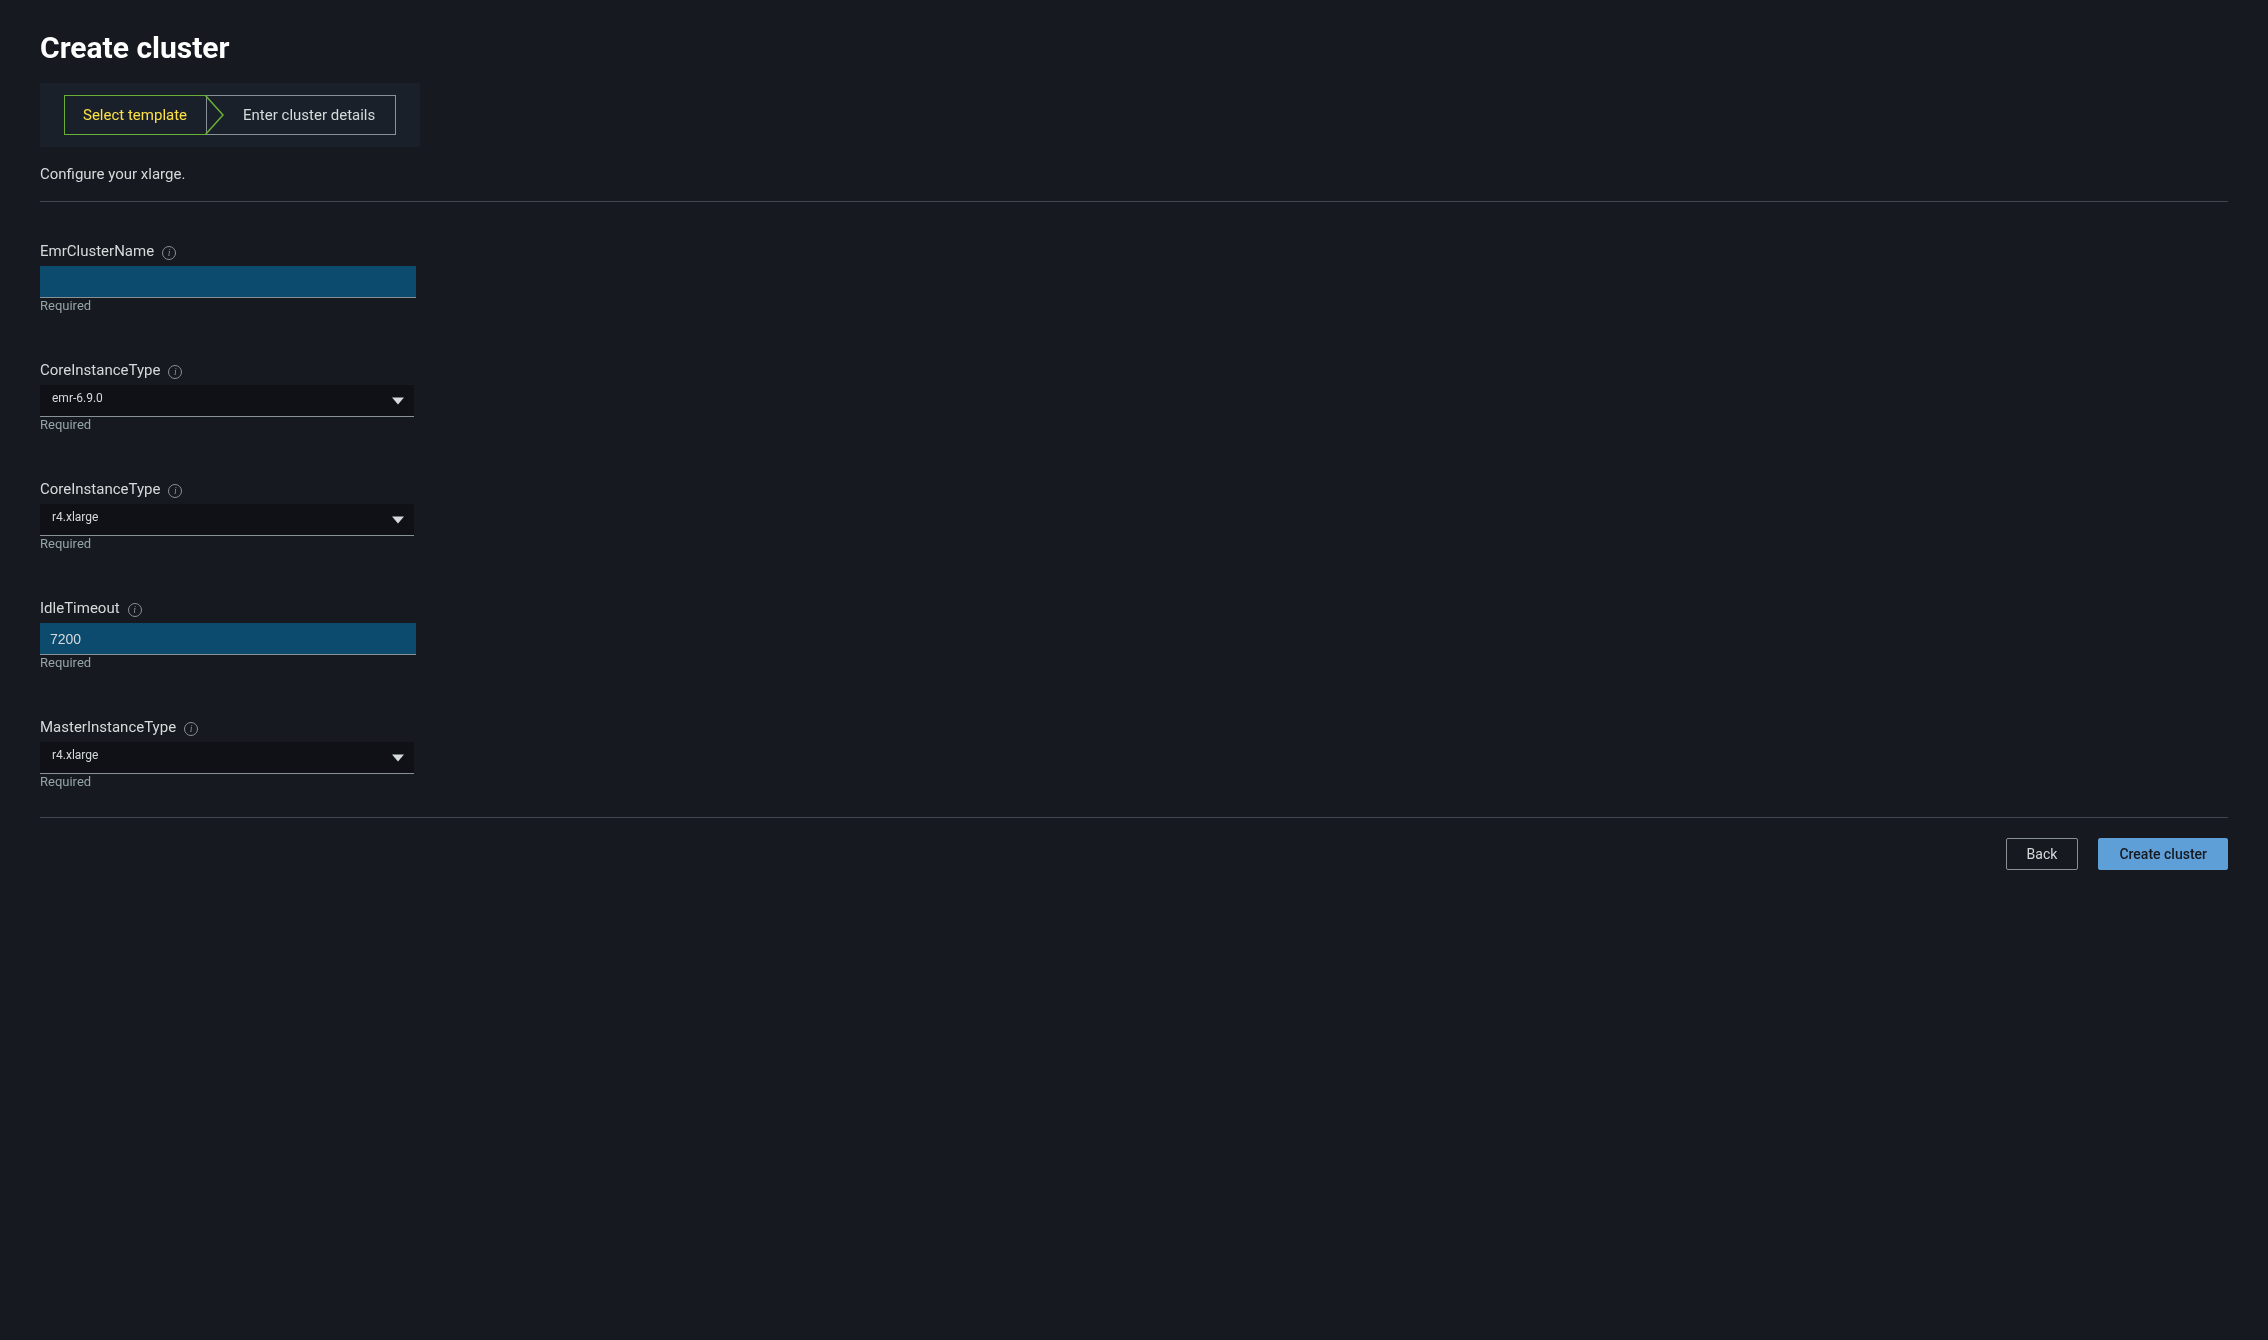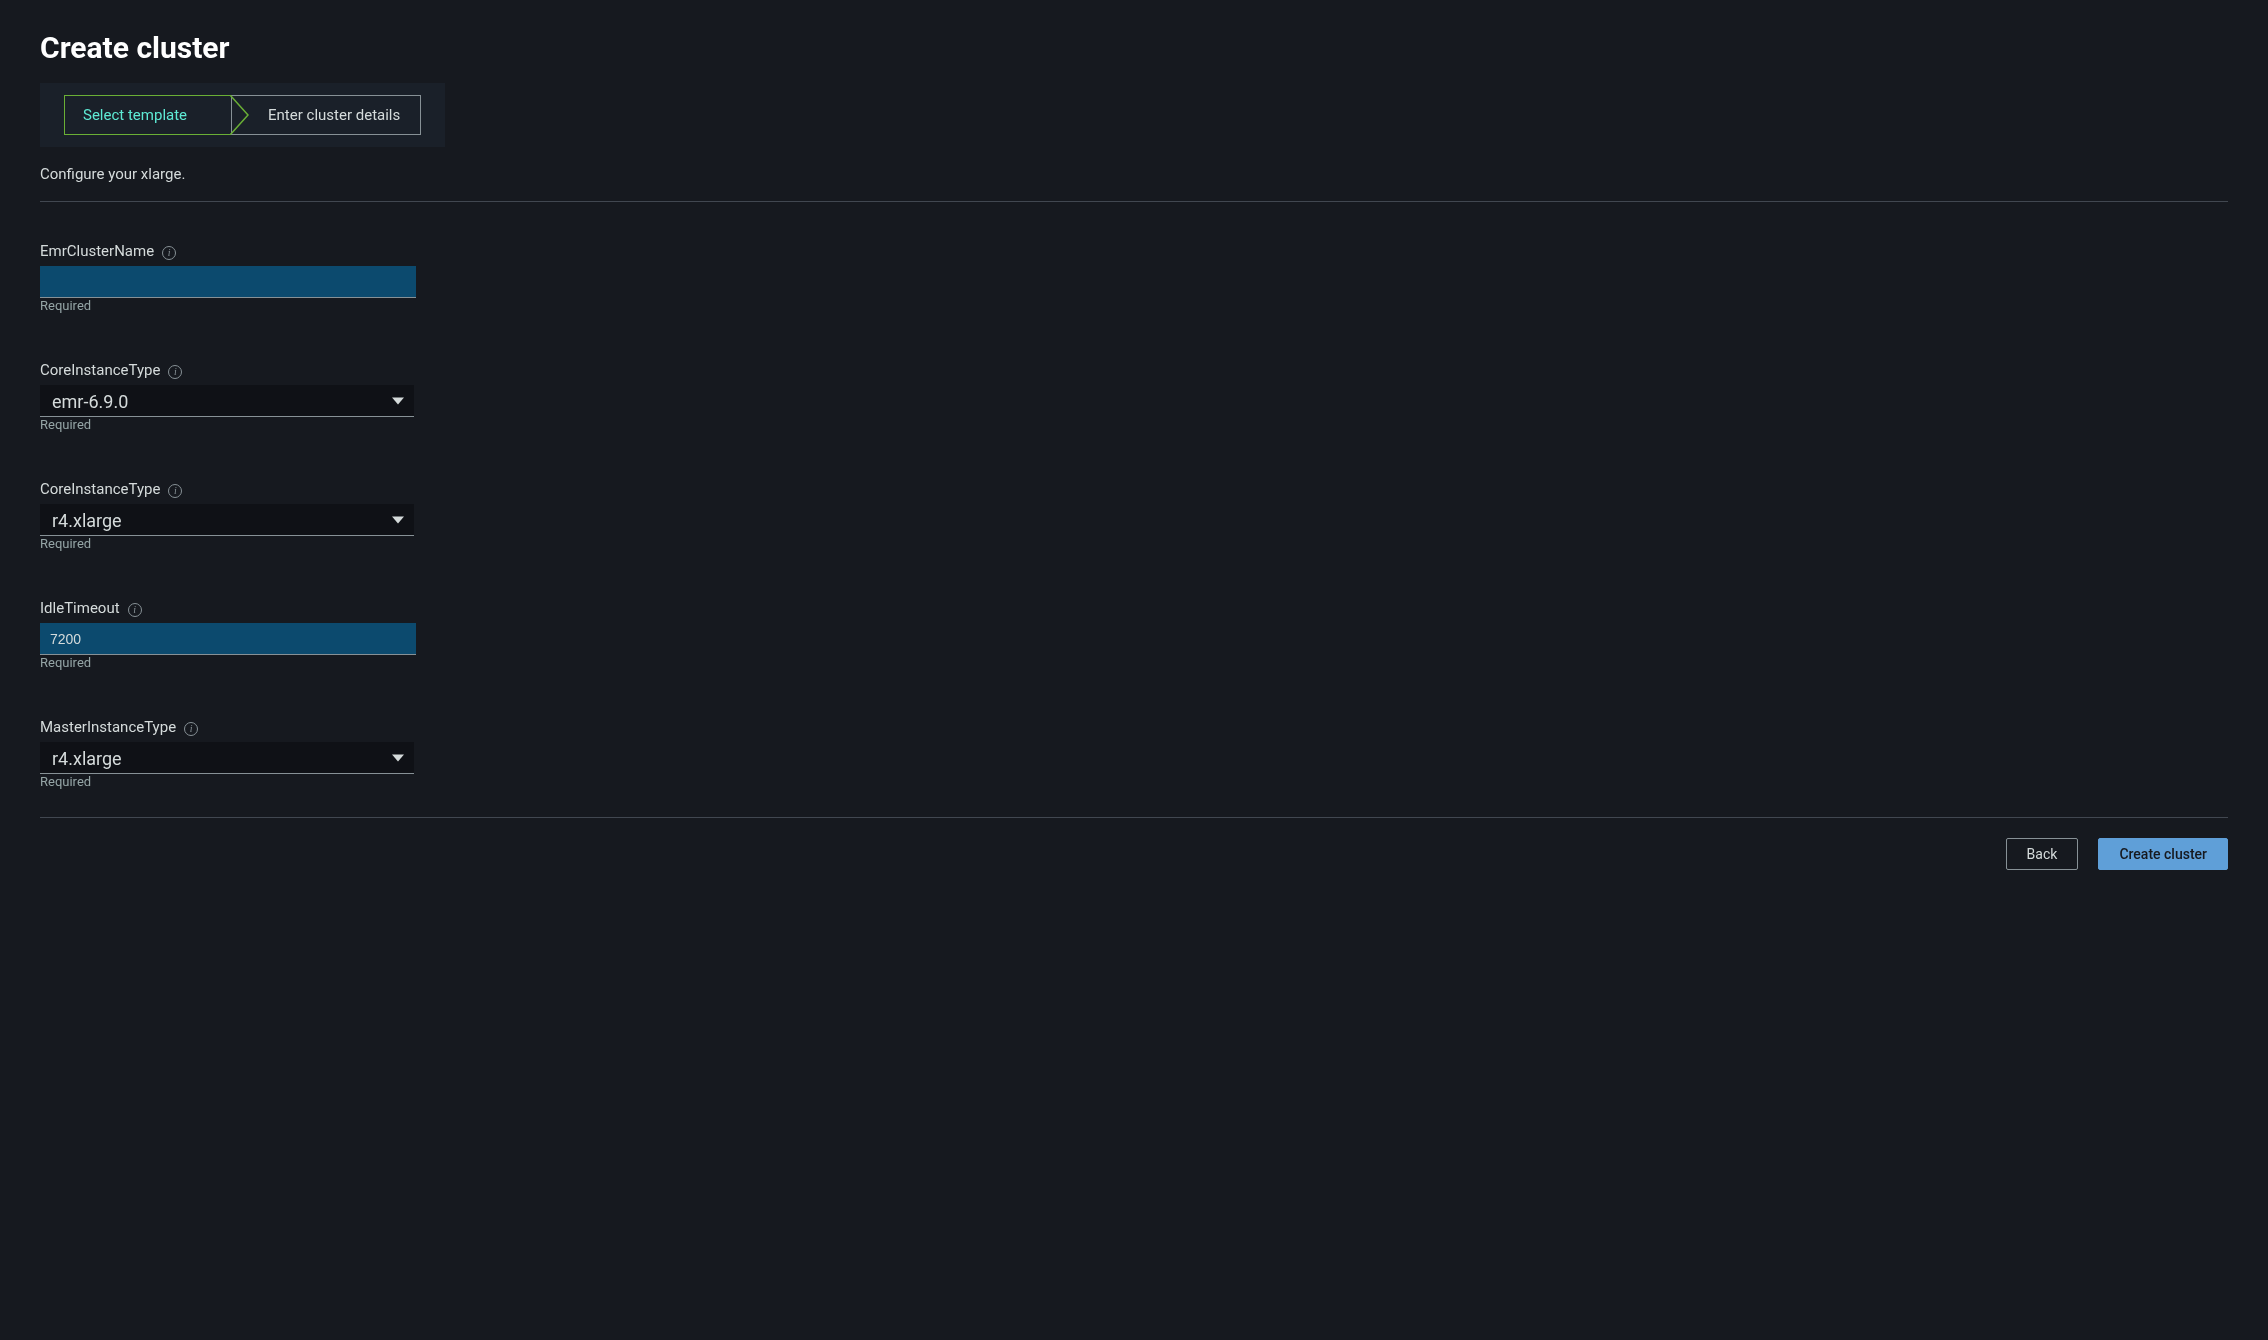--- a/index.html
+++ b/index.html
@@ -34,23 +34,23 @@
       padding: 8px 20px 8px 28px;
       font-size: 15px;
       color: #d5dbdb;
       border: 1px solid #879196;
       height: 40px;
       display: flex;
       align-items: center;
     }
     .wizard-step-1 {
       border-color: #6aaf35;
-      color: #5eead4;
+      color: #fde047;
       padding-left: 18px;
-      padding-right: 44px;
+      padding-right: 19px;
     }
     .wizard-step-2 {
       margin-left: -1px;
       padding-left: 36px;
     }
     .chevron-svg {
       position: absolute;
       right: -18px;
       top: -1px;
       height: 40px;
@@ -113,21 +113,21 @@
       position: relative;
       width: 374px;
     }
     .select-input {
       width: 100%;
       height: 32px;
       background: #0f1116;
       border: none;
       border-bottom: 1px solid #879196;
       color: #d5dbdb;
-      font-size: 18px;
+      font-size: 12px;
       padding: 6px 30px 6px 12px;
       outline: none;
       appearance: none;
       cursor: pointer;
     }
     .select-caret {
       position: absolute;
       right: 10px;
       top: 50%;
       transform: translateY(-50%);

